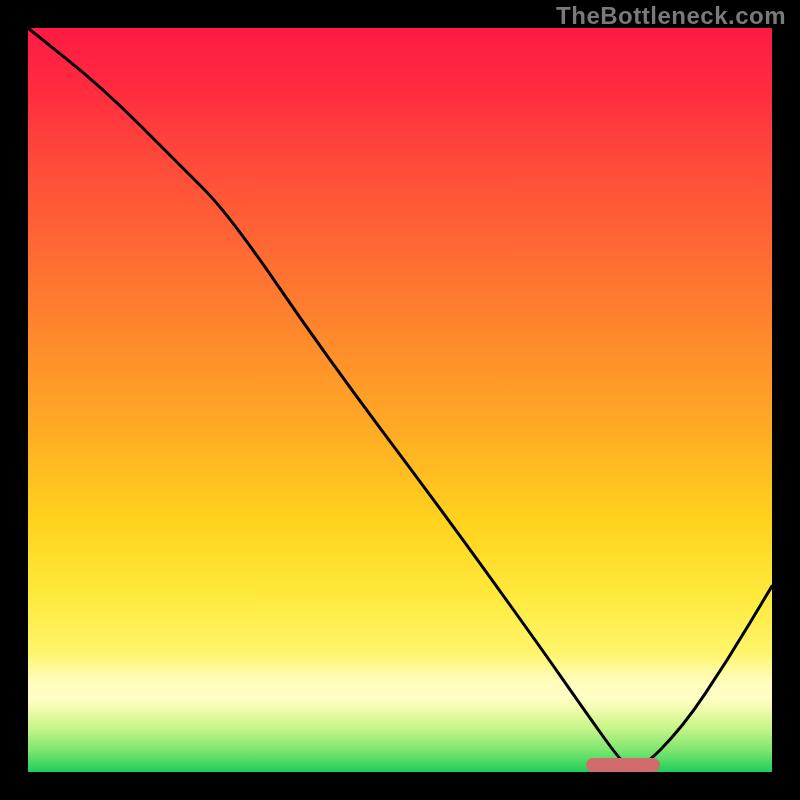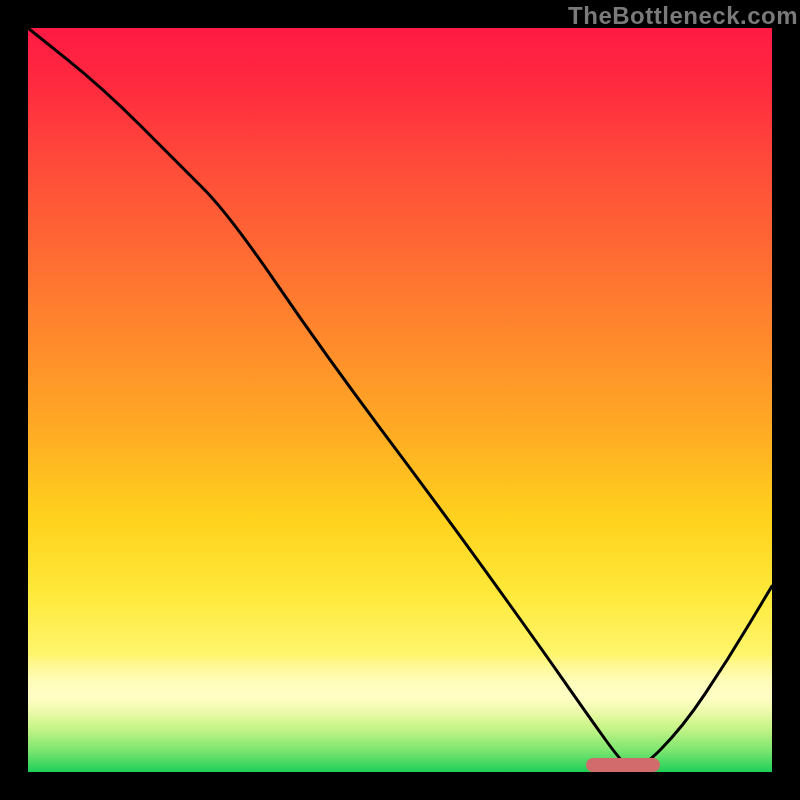--- a/index.html
+++ b/index.html
@@ -13,21 +13,21 @@
   }
   .frame {
     position: relative;
     width: 800px;
     height: 800px;
     background: #000;
   }
   .watermark {
     position: absolute;
     top: 2px;
-    right: 2px;
+    right: 14px;
     color: #7a7a7a;
     font-size: 24px;
     font-weight: 600;
     letter-spacing: 0.5px;
     z-index: 5;
   }
   .plot {
     position: absolute;
     left: 28px;
     top: 28px;

